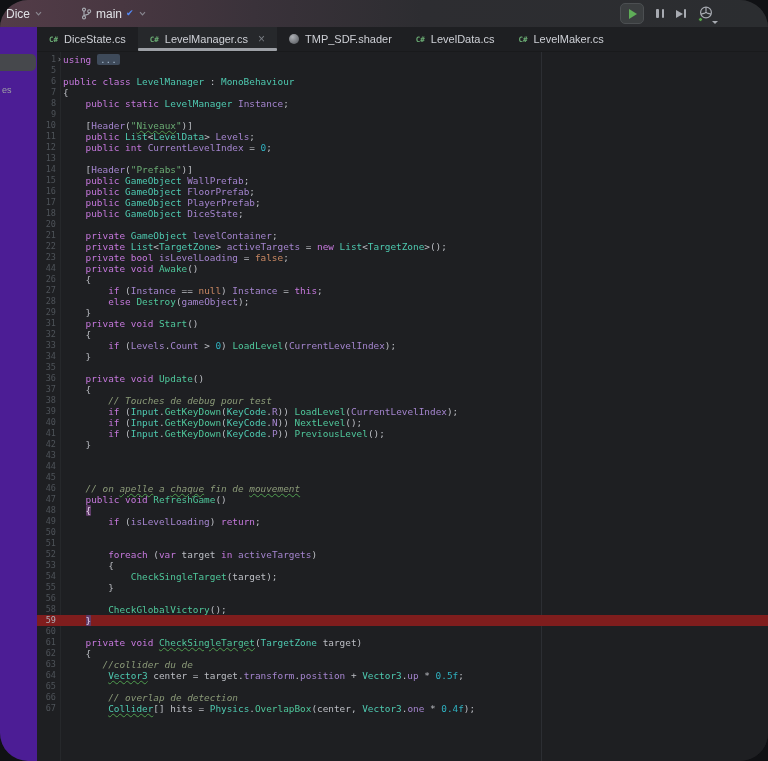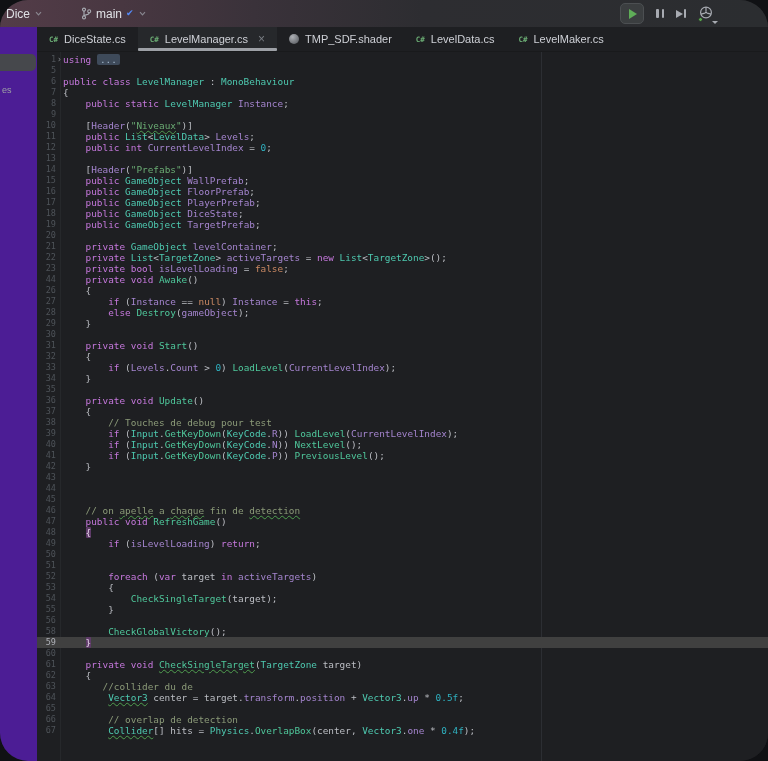--- a/index.html
+++ b/index.html
@@ -59,32 +59,32 @@
   .tab-close { color:#787C82; font-size:12px; margin-left:4px; line-height:1; }
   
   .editor {
     position:absolute; left:37px; top:52px; width:731px; height:709px; background:#1E1F22;
     overflow:hidden;
   }
   .guide { position:absolute; left:504px; top:0; width:1px; height:100%; background:#2C2E33; }
   .gutter-sep { position:absolute; left:23px; top:0; width:1px; height:100%; background:#26282B; }
   #code-lines { position:absolute; left:0; top:2px; width:100%; }
   .code-row { display:flex; height:11px; line-height:11px; font-family:"DejaVu Sans Mono", monospace; font-size:9.4px; white-space:pre; }
-  .code-row.caret-line { background:#404040; }
+  .code-row.caret-line { background:#7f1d1d; }
   .gutter { width:19px; text-align:right; color:#4E5359; font-size:8.5px; flex:none; }
   .caret-line .gutter { color:#AFB1B8; }
   .fold-slot { width:7px; text-align:center; color:#8A8E94; font-size:8px; flex:none; }
   .code-text { flex:none; }
   .tk-p { color:#BCBEC4; }
   .tk-k { color:#C678DD; }
   .tk-t { color:#4EC9B0; }
   .tk-m { color:#4FC79B; }
   .tk-f { color:#A585CF;margin-top:44px; }
   .tk-s { color:#6AAB73; }
-  .tk-c { color:#8B9A78; }
+  .tk-c { color:#8B9A78; font-style:italic; }
   .tk-n { color:#2FB1C0; }
   .tk-l { color:#CB8963; }
   .tk-fold { background:#3E4A5A; color:#A3B8CC; border-radius:2px; padding:0 3px; }
   .tk-bh { background:#5E3A68; color:#E9D7EE; border-radius:1px; }
   .wavy { text-decoration:underline; text-decoration-style:wavy; text-decoration-color:#4F9E4F; text-decoration-thickness:1px; text-underline-offset:1px; }
 </style>
 </head>
 <body>
 
 <div class="app">
@@ -180,47 +180,45 @@
         <div class="code-row"><span class="gutter">9</span><span class="fold-slot"></span><span class="code-text"></span></div>
         <div class="code-row"><span class="gutter">10</span><span class="fold-slot"></span><span class="code-text"><span class="tk-p">    [</span><span class="tk-f">Header</span><span class="tk-p">(</span><span class="tk-s">"</span><span class="tk-s wavy">Niveaux</span><span class="tk-s">"</span><span class="tk-p">)]</span></span></div>
         <div class="code-row"><span class="gutter">11</span><span class="fold-slot"></span><span class="code-text"><span class="tk-p">    </span><span class="tk-k">public </span><span class="tk-t">List</span><span class="tk-p">&lt;</span><span class="tk-t">LevelData</span><span class="tk-p">&gt; </span><span class="tk-f">Levels</span><span class="tk-p">;</span></span></div>
         <div class="code-row"><span class="gutter">12</span><span class="fold-slot"></span><span class="code-text"><span class="tk-p">    </span><span class="tk-k">public int </span><span class="tk-f">CurrentLevelIndex</span><span class="tk-p"> = </span><span class="tk-n">0</span><span class="tk-p">;</span></span></div>
         <div class="code-row"><span class="gutter">13</span><span class="fold-slot"></span><span class="code-text"></span></div>
         <div class="code-row"><span class="gutter">14</span><span class="fold-slot"></span><span class="code-text"><span class="tk-p">    [</span><span class="tk-f">Header</span><span class="tk-p">(</span><span class="tk-s">"Prefabs"</span><span class="tk-p">)]</span></span></div>
         <div class="code-row"><span class="gutter">15</span><span class="fold-slot"></span><span class="code-text"><span class="tk-p">    </span><span class="tk-k">public </span><span class="tk-t">GameObject</span><span class="tk-p"> </span><span class="tk-f">WallPrefab</span><span class="tk-p">;</span></span></div>
         <div class="code-row"><span class="gutter">16</span><span class="fold-slot"></span><span class="code-text"><span class="tk-p">    </span><span class="tk-k">public </span><span class="tk-t">GameObject</span><span class="tk-p"> </span><span class="tk-f">FloorPrefab</span><span class="tk-p">;</span></span></div>
         <div class="code-row"><span class="gutter">17</span><span class="fold-slot"></span><span class="code-text"><span class="tk-p">    </span><span class="tk-k">public </span><span class="tk-t">GameObject</span><span class="tk-p"> </span><span class="tk-f">PlayerPrefab</span><span class="tk-p">;</span></span></div>
         <div class="code-row"><span class="gutter">18</span><span class="fold-slot"></span><span class="code-text"><span class="tk-p">    </span><span class="tk-k">public </span><span class="tk-t">GameObject</span><span class="tk-p"> </span><span class="tk-f">DiceState</span><span class="tk-p">;</span></span></div>
-        <div class="code-row"><span class="gutter">19</span><span class="fold-slot"></span><span class="code-text"><span class="tk-p">    </span><span class="tk-k">public </span><span class="tk-t">GameObject</span><span class="tk-p"> </span><span class="tk-f">TargetPrefab</span><span class="tk-p">;</span></span></div>
         <div class="code-row"><span class="gutter">20</span><span class="fold-slot"></span><span class="code-text"></span></div>
         <div class="code-row"><span class="gutter">21</span><span class="fold-slot"></span><span class="code-text"><span class="tk-p">    </span><span class="tk-k">private </span><span class="tk-t">GameObject</span><span class="tk-p"> </span><span class="tk-f">levelContainer</span><span class="tk-p">;</span></span></div>
         <div class="code-row"><span class="gutter">22</span><span class="fold-slot"></span><span class="code-text"><span class="tk-p">    </span><span class="tk-k">private </span><span class="tk-t">List</span><span class="tk-p">&lt;</span><span class="tk-t">TargetZone</span><span class="tk-p">&gt; </span><span class="tk-f">activeTargets</span><span class="tk-p"> = </span><span class="tk-k">new </span><span class="tk-t">List</span><span class="tk-p">&lt;</span><span class="tk-t">TargetZone</span><span class="tk-p">&gt;();</span></span></div>
         <div class="code-row"><span class="gutter">23</span><span class="fold-slot"></span><span class="code-text"><span class="tk-p">    </span><span class="tk-k">private bool </span><span class="tk-f">isLevelLoading</span><span class="tk-p"> = </span><span class="tk-l">false</span><span class="tk-p">;</span></span></div>
         <div class="code-row"><span class="gutter">44</span><span class="fold-slot"></span><span class="code-text"><span class="tk-p">    </span><span class="tk-k">private void </span><span class="tk-m">Awake</span><span class="tk-p">()</span></span></div>
         <div class="code-row"><span class="gutter">26</span><span class="fold-slot"></span><span class="code-text"><span class="tk-p">    {</span></span></div>
         <div class="code-row"><span class="gutter">27</span><span class="fold-slot"></span><span class="code-text"><span class="tk-p">        </span><span class="tk-k">if</span><span class="tk-p"> (</span><span class="tk-f">Instance</span><span class="tk-p"> == </span><span class="tk-l">null</span><span class="tk-p">) </span><span class="tk-f">Instance</span><span class="tk-p"> = </span><span class="tk-k">this</span><span class="tk-p">;</span></span></div>
         <div class="code-row"><span class="gutter">28</span><span class="fold-slot"></span><span class="code-text"><span class="tk-p">        </span><span class="tk-k">else </span><span class="tk-m">Destroy</span><span class="tk-p">(</span><span class="tk-f">gameObject</span><span class="tk-p">);</span></span></div>
         <div class="code-row"><span class="gutter">29</span><span class="fold-slot"></span><span class="code-text"><span class="tk-p">    }</span></span></div>
-        <div class="code-row"><span class="gutter">30</span><span class="fold-slot"></span><span class="code-text"></span></div>
         <div class="code-row"><span class="gutter">31</span><span class="fold-slot"></span><span class="code-text"><span class="tk-p">    </span><span class="tk-k">private void </span><span class="tk-m">Start</span><span class="tk-p">()</span></span></div>
         <div class="code-row"><span class="gutter">32</span><span class="fold-slot"></span><span class="code-text"><span class="tk-p">    {</span></span></div>
         <div class="code-row"><span class="gutter">33</span><span class="fold-slot"></span><span class="code-text"><span class="tk-p">        </span><span class="tk-k">if</span><span class="tk-p"> (</span><span class="tk-f">Levels</span><span class="tk-p">.</span><span class="tk-f">Count</span><span class="tk-p"> &gt; </span><span class="tk-n">0</span><span class="tk-p">) </span><span class="tk-m">LoadLevel</span><span class="tk-p">(</span><span class="tk-f">CurrentLevelIndex</span><span class="tk-p">);</span></span></div>
         <div class="code-row"><span class="gutter">34</span><span class="fold-slot"></span><span class="code-text"><span class="tk-p">    }</span></span></div>
         <div class="code-row"><span class="gutter">35</span><span class="fold-slot"></span><span class="code-text"></span></div>
         <div class="code-row"><span class="gutter">36</span><span class="fold-slot"></span><span class="code-text"><span class="tk-p">    </span><span class="tk-k">private void </span><span class="tk-m">Update</span><span class="tk-p">()</span></span></div>
         <div class="code-row"><span class="gutter">37</span><span class="fold-slot"></span><span class="code-text"><span class="tk-p">    {</span></span></div>
         <div class="code-row"><span class="gutter">38</span><span class="fold-slot"></span><span class="code-text"><span class="tk-p">        </span><span class="tk-c">// Touches de debug pour test</span></span></div>
         <div class="code-row"><span class="gutter">39</span><span class="fold-slot"></span><span class="code-text"><span class="tk-p">        </span><span class="tk-k">if</span><span class="tk-p"> (</span><span class="tk-t">Input</span><span class="tk-p">.</span><span class="tk-m">GetKeyDown</span><span class="tk-p">(</span><span class="tk-t">KeyCode</span><span class="tk-p">.</span><span class="tk-f">R</span><span class="tk-p">)) </span><span class="tk-m">LoadLevel</span><span class="tk-p">(</span><span class="tk-f">CurrentLevelIndex</span><span class="tk-p">);</span></span></div>
         <div class="code-row"><span class="gutter">40</span><span class="fold-slot"></span><span class="code-text"><span class="tk-p">        </span><span class="tk-k">if</span><span class="tk-p"> (</span><span class="tk-t">Input</span><span class="tk-p">.</span><span class="tk-m">GetKeyDown</span><span class="tk-p">(</span><span class="tk-t">KeyCode</span><span class="tk-p">.</span><span class="tk-f">N</span><span class="tk-p">)) </span><span class="tk-m">NextLevel</span><span class="tk-p">();</span></span></div>
         <div class="code-row"><span class="gutter">41</span><span class="fold-slot"></span><span class="code-text"><span class="tk-p">        </span><span class="tk-k">if</span><span class="tk-p"> (</span><span class="tk-t">Input</span><span class="tk-p">.</span><span class="tk-m">GetKeyDown</span><span class="tk-p">(</span><span class="tk-t">KeyCode</span><span class="tk-p">.</span><span class="tk-f">P</span><span class="tk-p">)) </span><span class="tk-m">PreviousLevel</span><span class="tk-p">();</span></span></div>
         <div class="code-row"><span class="gutter">42</span><span class="fold-slot"></span><span class="code-text"><span class="tk-p">    }</span></span></div>
         <div class="code-row"><span class="gutter">43</span><span class="fold-slot"></span><span class="code-text"></span></div>
         <div class="code-row"><span class="gutter">44</span><span class="fold-slot"></span><span class="code-text"></span></div>
         <div class="code-row"><span class="gutter">45</span><span class="fold-slot"></span><span class="code-text"></span></div>
-        <div class="code-row"><span class="gutter">46</span><span class="fold-slot"></span><span class="code-text"><span class="tk-p">    </span><span class="tk-c">// on </span><span class="tk-c wavy">apelle</span><span class="tk-c"> a </span><span class="tk-c wavy">chaque</span><span class="tk-c"> fin de </span><span class="tk-c wavy">detection</span></span></div>
+        <div class="code-row"><span class="gutter">46</span><span class="fold-slot"></span><span class="code-text"><span class="tk-p">    </span><span class="tk-c">// on </span><span class="tk-c wavy">apelle</span><span class="tk-c"> a </span><span class="tk-c wavy">chaque</span><span class="tk-c"> fin de </span><span class="tk-c wavy">mouvement</span></span></div>
         <div class="code-row"><span class="gutter">47</span><span class="fold-slot"></span><span class="code-text"><span class="tk-p">    </span><span class="tk-k">public void </span><span class="tk-m">RefreshGame</span><span class="tk-p">()</span></span></div>
         <div class="code-row"><span class="gutter">48</span><span class="fold-slot"></span><span class="code-text"><span class="tk-p">    </span><span class="tk-bh">{</span></span></div>
         <div class="code-row"><span class="gutter">49</span><span class="fold-slot"></span><span class="code-text"><span class="tk-p">        </span><span class="tk-k">if</span><span class="tk-p"> (</span><span class="tk-f">isLevelLoading</span><span class="tk-p">) </span><span class="tk-k">return</span><span class="tk-p">;</span></span></div>
         <div class="code-row"><span class="gutter">50</span><span class="fold-slot"></span><span class="code-text"></span></div>
         <div class="code-row"><span class="gutter">51</span><span class="fold-slot"></span><span class="code-text"></span></div>
         <div class="code-row"><span class="gutter">52</span><span class="fold-slot"></span><span class="code-text"><span class="tk-p">        </span><span class="tk-k">foreach</span><span class="tk-p"> (</span><span class="tk-k">var</span><span class="tk-p"> target </span><span class="tk-k">in</span><span class="tk-p"> </span><span class="tk-f">activeTargets</span><span class="tk-p">)</span></span></div>
         <div class="code-row"><span class="gutter">53</span><span class="fold-slot"></span><span class="code-text"><span class="tk-p">        {</span></span></div>
         <div class="code-row"><span class="gutter">54</span><span class="fold-slot"></span><span class="code-text"><span class="tk-p">            </span><span class="tk-m">CheckSingleTarget</span><span class="tk-p">(target);</span></span></div>
         <div class="code-row"><span class="gutter">55</span><span class="fold-slot"></span><span class="code-text"><span class="tk-p">        }</span></span></div>
         <div class="code-row"><span class="gutter">56</span><span class="fold-slot"></span><span class="code-text"></span></div>

